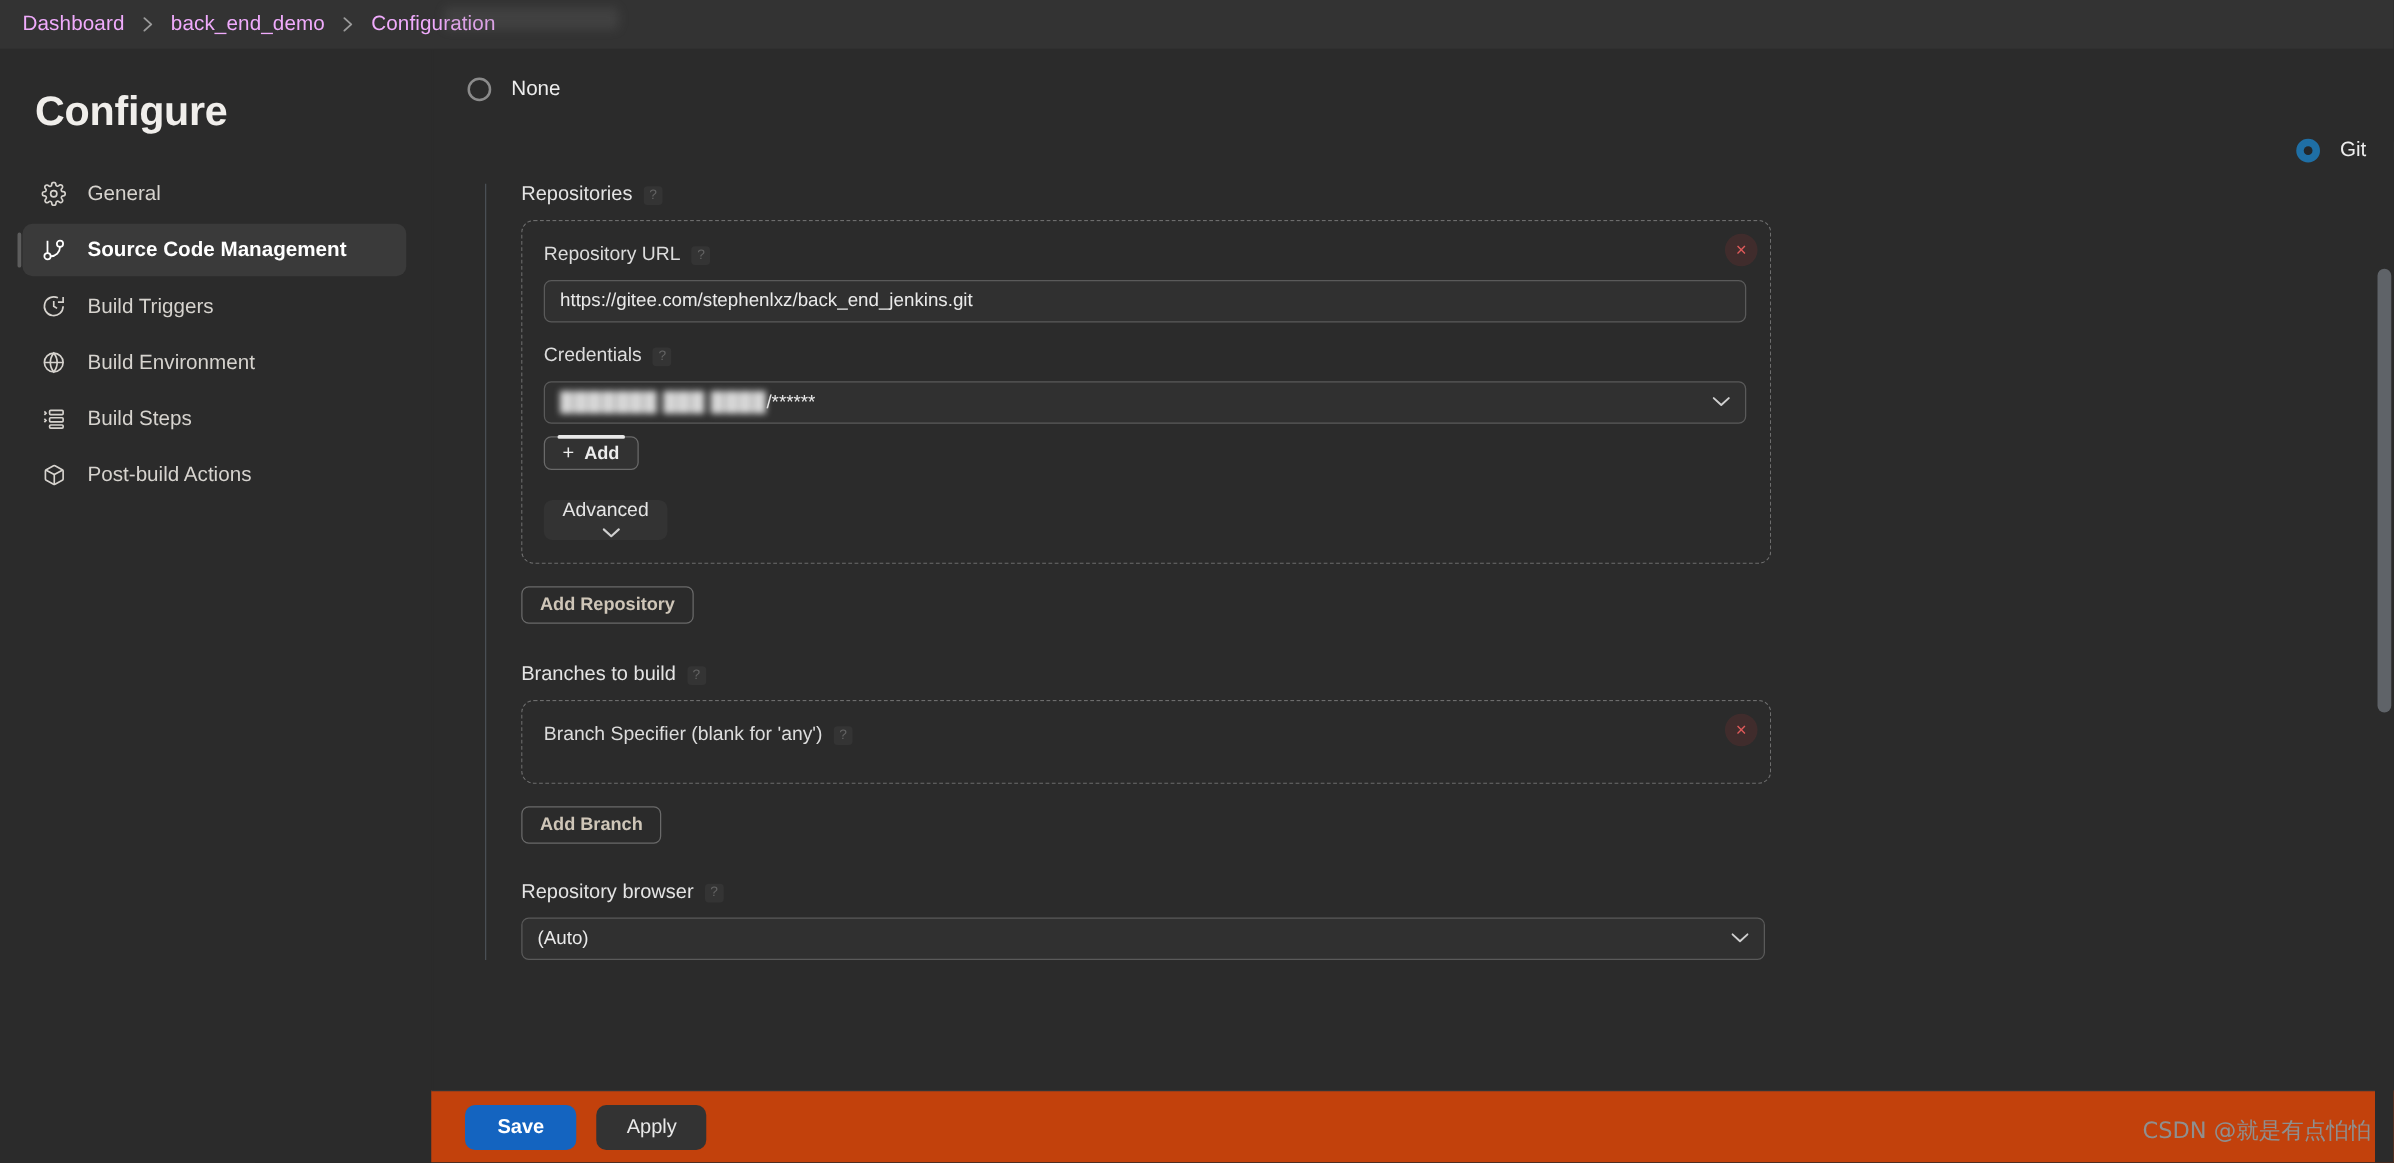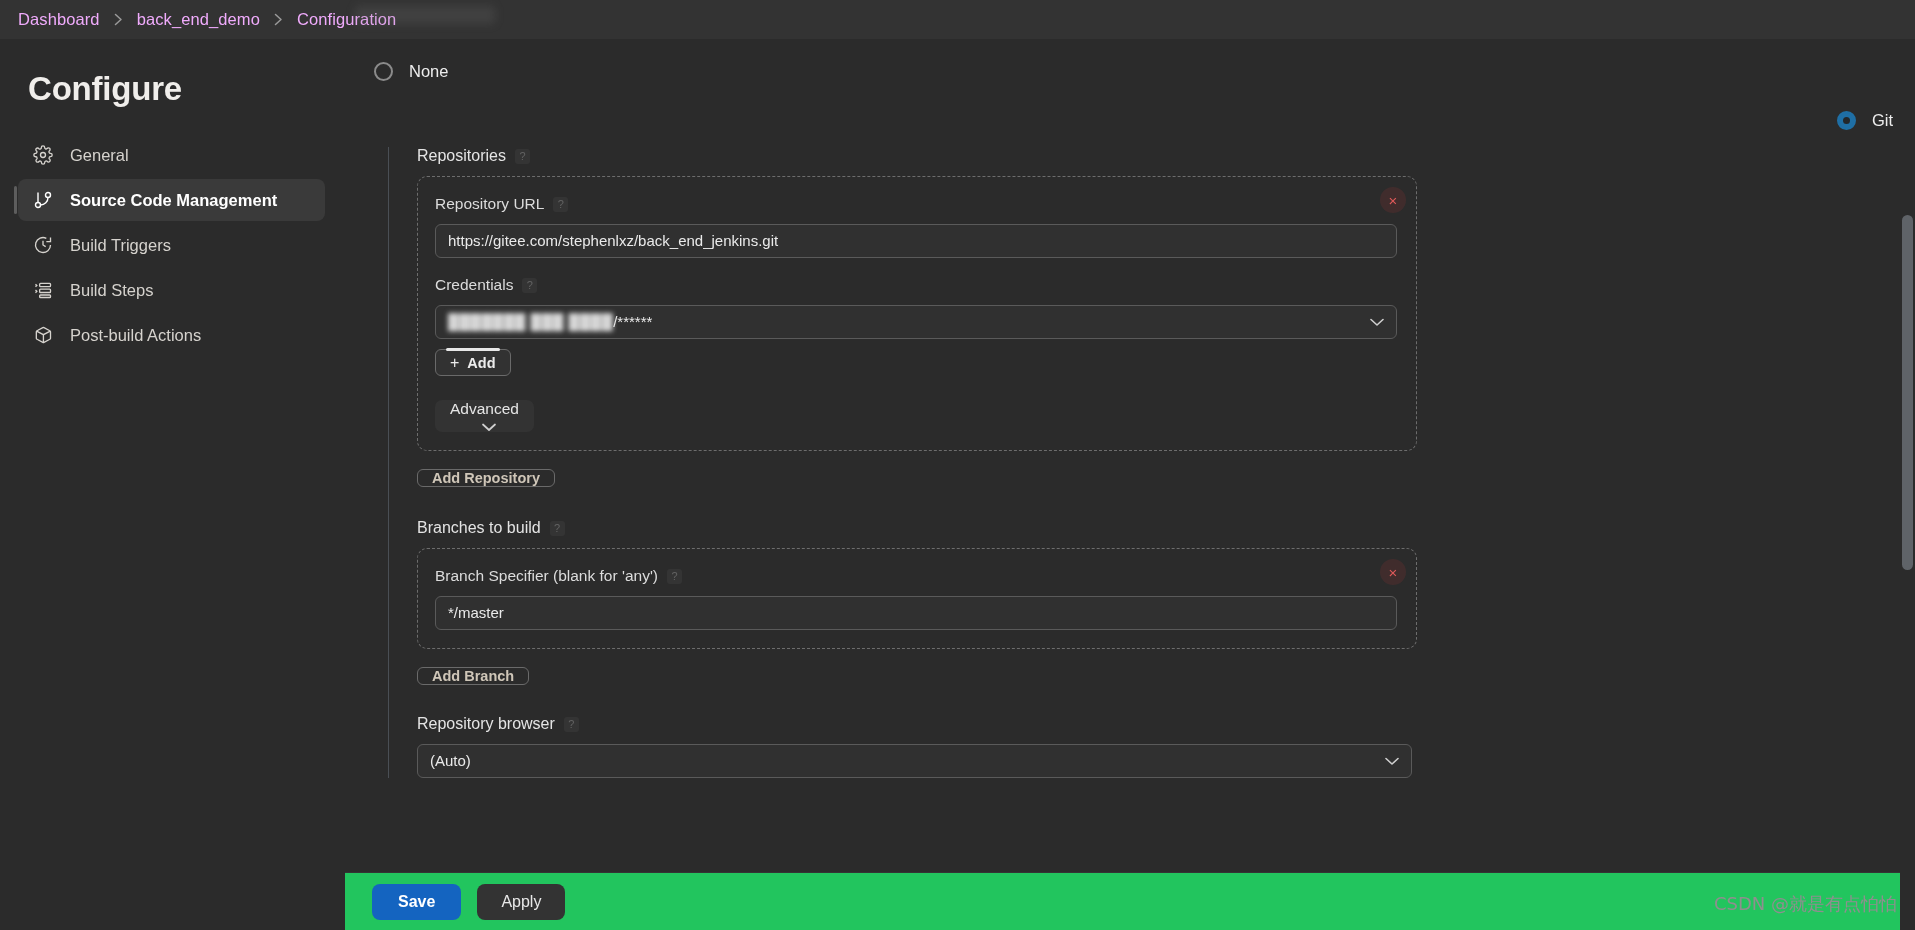--- a/index.html
+++ b/index.html
@@ -183,34 +183,34 @@
   .btn-secondary {
     display: inline-flex; align-items: center;
     height: 32px; padding: 0 15px;
     background: #333333; border: none; border-radius: 7px;
     color: #e6e6e6; font-size: 15.5px; cursor: pointer; flex-direction: column;
   }
   .btn-secondary .chev { margin-left: 10px; color: #d0d0d0; }
 
   .btn-outline {
     display: inline-flex; align-items: center; justify-content: center;
-    height: 18px; padding: 0 14px;
+    height: 30px; padding: 0 14px;
     background: transparent;
     border: 1px solid #6a6a6a; border-radius: 6px;
     color: #cfc6b8; font-size: 14.5px; font-weight: bold; cursor: pointer;
   }
 
   .spacer-18 { height: 18px; }
   .spacer-24 { height: 24px; }
 
   
   #bottom-bar {
     position: absolute; left: 345px; bottom: 0;
     width: 1570px; height: 58px;
-    background: #22c55e;
+    background: #c2410c;
     display: flex; align-items: center;
     padding-left: 27px;
     border-top: 1px solid #343434;
     z-index: 5;
   }
   #btn-save {
     height: 36px; padding: 0 26px;
     background: #1464c0; border: none; border-radius: 8px;
     color: #ffffff; font-size: 16px; font-weight: bold; cursor: pointer;
     font-family: "Liberation Sans", sans-serif;
@@ -292,20 +292,30 @@
     <span class="nav-ico">
       <svg width="20" height="20" viewBox="0 0 24 24" fill="none" stroke="#d6d3ce" stroke-width="1.6">
         <path d="M21 12a9 9 0 1 1-5-8.05"></path>
         <path d="M21 3v5h-5"></path>
         <path d="M12 7v5l3.2 2"></path>
       </svg>
     </span>
     <span>Build Triggers</span>
   </div>
 
+  <div class="nav-item">
+    <span class="nav-ico">
+      <svg width="20" height="20" viewBox="0 0 24 24" fill="none" stroke="#d6d3ce" stroke-width="1.6">
+        <circle cx="12" cy="12" r="9"></circle>
+        <line x1="3" y1="12" x2="21" y2="12"></line>
+        <path d="M12 3a14 14 0 0 1 0 18 14 14 0 0 1 0-18z"></path>
+      </svg>
+    </span>
+    <span>Build Environment</span>
+  </div>
 
   <div class="nav-item">
     <span class="nav-ico">
       <svg width="20" height="20" viewBox="0 0 24 24" fill="none" stroke="#d6d3ce" stroke-width="1.6">
         <rect x="8" y="4" width="13" height="4" rx="1"></rect>
         <rect x="8" y="11" width="13" height="4" rx="1"></rect>
         <rect x="8" y="18" width="13" height="3" rx="1"></rect>
         <path d="M3 5l1.6 1.6L3 8.2"></path>
         <path d="M3 12l1.6 1.6L3 15.2"></path>
       </svg>
@@ -402,21 +412,20 @@
       </div>
 
       
       <div class="dashed-block">
         <div class="del-btn">×</div>
 
         <div class="field-label">
           <span>Branch Specifier (blank for 'any')</span>
           <span class="help">?</span>
         </div>
-        <div class="text-input">*/master</div>
       </div>
 
       <div class="spacer-18"></div>
 
       <div class="btn-outline">Add Branch</div>
 
       <div style="height:30px"></div>
 
       <div class="section-label">
         <span>Repository browser</span>

